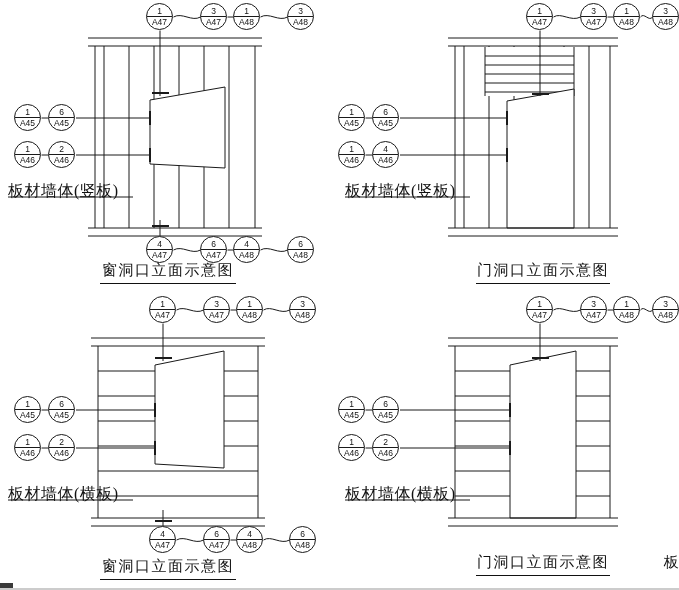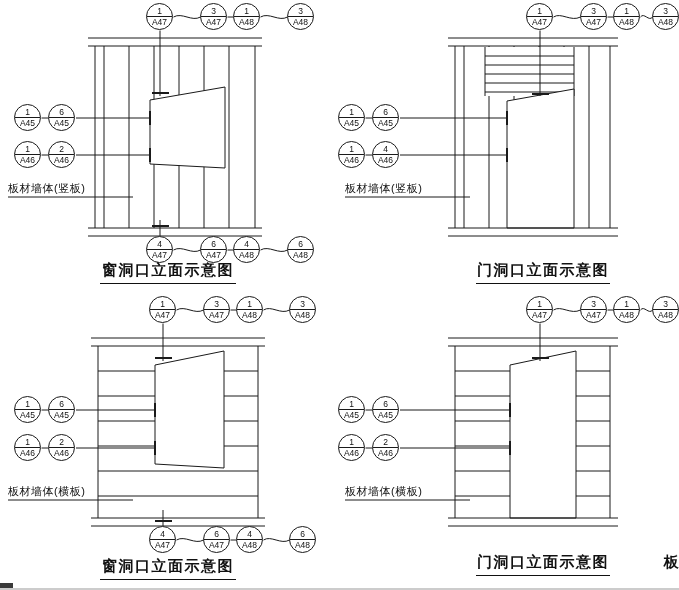--- a/index.html
+++ b/index.html
@@ -9,23 +9,23 @@
     overflow:hidden; font-family:"Liberation Sans","DejaVu Sans",sans-serif; color:#111;
   }
   .stage svg { position:absolute; left:0; top:0; z-index:1; }
   .bubble {
     position:absolute; width:27px; height:27px; border:1px solid #1a1a1a; border-radius:50%;
     background:#ffffff; display:flex; flex-direction:column; align-items:stretch;
     text-align:center; font-size:8.5px; line-height:1; z-index:2; color:#111;
   }
   .bn { flex:1; display:flex; align-items:flex-end; justify-content:center; padding-bottom:1px; }
   .bs { flex:1; border-top:1px solid #1a1a1a; display:flex; align-items:flex-start; justify-content:center; padding-top:1px;text-align:center; }
-  .wall-label { position:absolute; font-size:11px; letter-spacing:0.5px; z-index:2; white-space:nowrap; }
+  .wall-label { position:absolute; font-size:16px; letter-spacing:0.5px; z-index:2; white-space:nowrap;font-family:Liberation Serif, serif; }
   .diagram-title {
-    position:absolute; font-size:15px; font-weight:bold; text-align:center;
+    position:absolute; font-size:15px; font-weight:normal; text-align:center;
     border-bottom:1.5px solid #111; padding-bottom:3px; letter-spacing:1.5px; z-index:2; white-space:nowrap; overflow:hidden;
   }
   .artifact { position:absolute; z-index:3; }
 </style>
 </head>
 <body>
 
 <div class="stage">
 
   <svg width="679" height="590" viewBox="0 0 679 590">

